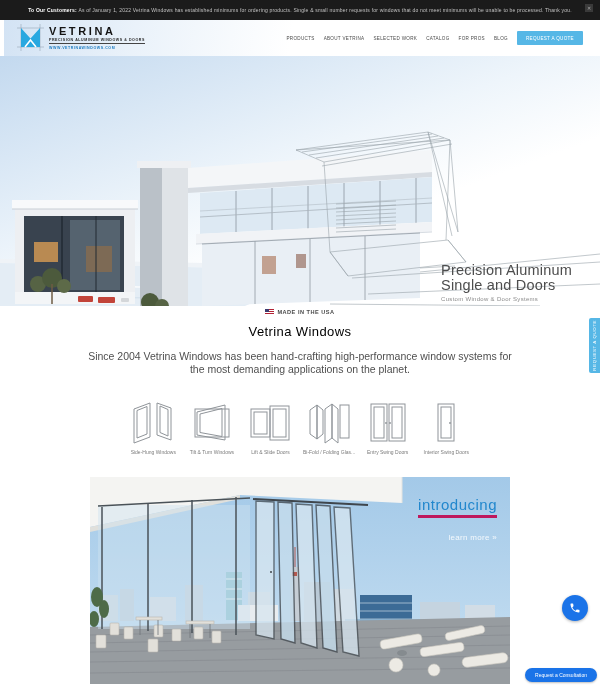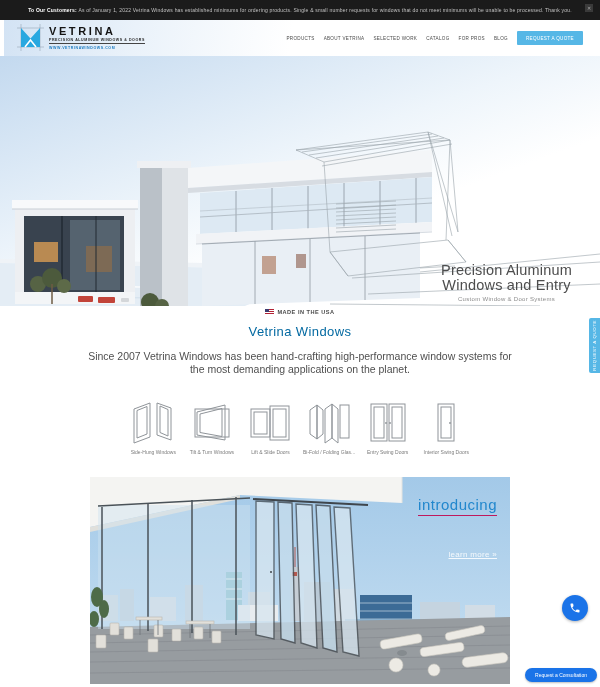--- a/index.html
+++ b/index.html
@@ -25,48 +25,48 @@
               border-bottom:.5px solid #444; padding-bottom:1px; margin-top:1px; }
   .logo-url { font-size:3.6px; font-weight:bold; letter-spacing:.55px; color:#1f7dc2; margin-top:1.5px; }
   .nav { position:absolute; right:21px; top:0; height:36px; display:flex; align-items:center; gap:9px; }
   .nav-link { font-size:4.6px; color:#4a4a4a; letter-spacing:.3px; cursor:pointer; white-space:nowrap; }
   .nav-cta { background:#56b7e6; color:#fff; font-size:4.6px; letter-spacing:.3px;
              padding:4.5px 9px; border-radius:1px; cursor:pointer; white-space:nowrap; }
 
   
   .hero { position:absolute; left:0; top:56px; width:600px; height:250px; }
   .hero svg { display:block; }
-  .hero-text { position:absolute; right:28px; top:207px; text-align:center; }
+  .hero-text { position:absolute; right:28px; top:207px; text-align:left; }
   .hero-title { font-size:14.5px; color:#4d4d4d; line-height:1.04; letter-spacing:.2px; }
   .hero-sub { font-size:6px; color:#8c8c8c; margin-top:2.5px; letter-spacing:.3px; }
 
   
   .usa-badge { position:absolute; left:0; top:309px; width:600px; display:flex;
                align-items:center; justify-content:center; gap:3px; }
   .usa-badge span { font-size:5.6px; color:#4a4a4a; letter-spacing:.5px; font-weight:bold; }
   .intro-heading { position:absolute; left:0; top:324px; width:600px; text-align:center;
-                   font-size:13px; color:#0369a1; letter-spacing:.4px; }
+                   font-size:13px; color:#000000; letter-spacing:.4px; }
   .intro-para { position:absolute; left:80px; top:350px; width:440px; text-align:center;
                 font-size:10.5px; line-height:13px; color:#4f4f4f; }
 
   
   .prod-row { position:absolute; left:124px; top:400px; width:352px; display:flex; }
   .prod-item { width:58.6px; display:flex; flex-direction:column; align-items:center; cursor:pointer; }
   .prod-item svg { display:block; }
   .prod-label { font-size:5px; color:#7c7c7c; margin-top:5px; white-space:nowrap; }
 
   
   .banner { position:absolute; left:90px; top:477px; width:420px; height:207px; overflow:hidden; }
   .banner svg { position:absolute; left:0; top:0; }
   .banner-copy { position:absolute; right:13px; top:19px; text-align:right; }
   .banner-kicker { display:inline-block; font-size:15px; color:#2287cd; letter-spacing:.5px;
-                   border-bottom:1px solid #be185d; padding-bottom:2px; margin-bottom:16px; }
+                   border-bottom:3px solid #be185d; padding-bottom:2px; margin-bottom:3px; }
   .banner-title { font-size:30px; color:#fcfeff; letter-spacing:5px; line-height:1.0; font-weight:300; }
-  .banner-link { display:inline-block; margin-top:18px; font-size:8px; color:#f4f9fd;
-                 text-decoration:underline; cursor:pointer; letter-spacing:.3px; }
+  .banner-link { display:inline-block; margin-top:12px; font-size:8px; color:#f4f9fd;
+                 cursor:pointer; letter-spacing:.3px; }
 
   
   .side-tab { position:absolute; right:0; top:318px; width:11px; height:55px; background:#56b7e6;
               border-radius:2px 0 0 2px; display:flex; align-items:center; justify-content:center; cursor:pointer; }
   .side-tab span { writing-mode:vertical-rl; transform:rotate(180deg); font-size:4.4px; color:#fff;
                    letter-spacing:.6px; white-space:nowrap; }
   .phone-fab { position:absolute; right:12px; top:595px; width:26px; height:26px; border-radius:50%;
                background:#1a73e8; display:flex; align-items:center; justify-content:center;
                box-shadow:0 1px 3px rgba(0,0,0,.3); cursor:pointer; }
   .consult-btn { position:absolute; right:3px; top:668px; height:14px; padding:0 10px; border-radius:7px;
@@ -207,38 +207,38 @@
           <line x1="336" y1="176" x2="396" y2="173"></line>
         <line x1="352" y1="222" x2="600" y2="206"></line>
         <line x1="368" y1="238" x2="600" y2="228"></line>
         <line x1="330" y1="248" x2="540" y2="250"></line>
         <line x1="420" y1="216" x2="600" y2="198"></line>
         <line x1="420" y1="212" x2="455" y2="210"></line>
       </g>
     </svg>
     <div class="hero-text">
       <div class="hero-title">Precision Aluminum</div>
-      <div class="hero-title">Windows and Entry</div>
+      <div class="hero-title">Single and Doors</div>
       <div class="hero-sub">Custom Window &amp; Door Systems</div>
     </div>
   </div>
 
   <div class="usa-badge">
     <svg width="9" height="6" viewBox="0 0 9 6">
       <rect width="9" height="6" fill="#ffffff"></rect>
       <rect y="0" width="9" height="1" fill="#b22234"></rect>
         <rect y="2" width="9" height="1" fill="#b22234"></rect>
       <rect y="4" width="9" height="1" fill="#b22234"></rect>
       <rect width="4" height="3" fill="#3c3b6e"></rect>
     </svg>
     <span>MADE IN THE USA</span>
   </div>
 
   <div class="intro-heading">Vetrina Windows</div>
-  <div class="intro-para">Since 2007 Vetrina Windows has been hand-crafting high-performance window systems for the most demanding applications on the planet.</div>
+  <div class="intro-para">Since 2004 Vetrina Windows has been hand-crafting high-performance window systems for the most demanding applications on the planet.</div>
 
   <div class="prod-row">
     <div class="prod-item">
       <svg width="46" height="44" viewBox="0 0 46 44" stroke="#8f9499" fill="none" stroke-width="1">
         <polygon points="4,9 20,3 20,37 4,43"></polygon>
           <polygon points="7,10.5 17,6.5 17,34 7,38"></polygon>
         <polygon points="27,3 41,8 41,40 27,35"></polygon>
           <polygon points="30,6 38,9.5 38,36 30,32.5"></polygon>
       </svg>
       <div class="prod-label">Side-Hung Windows</div>

